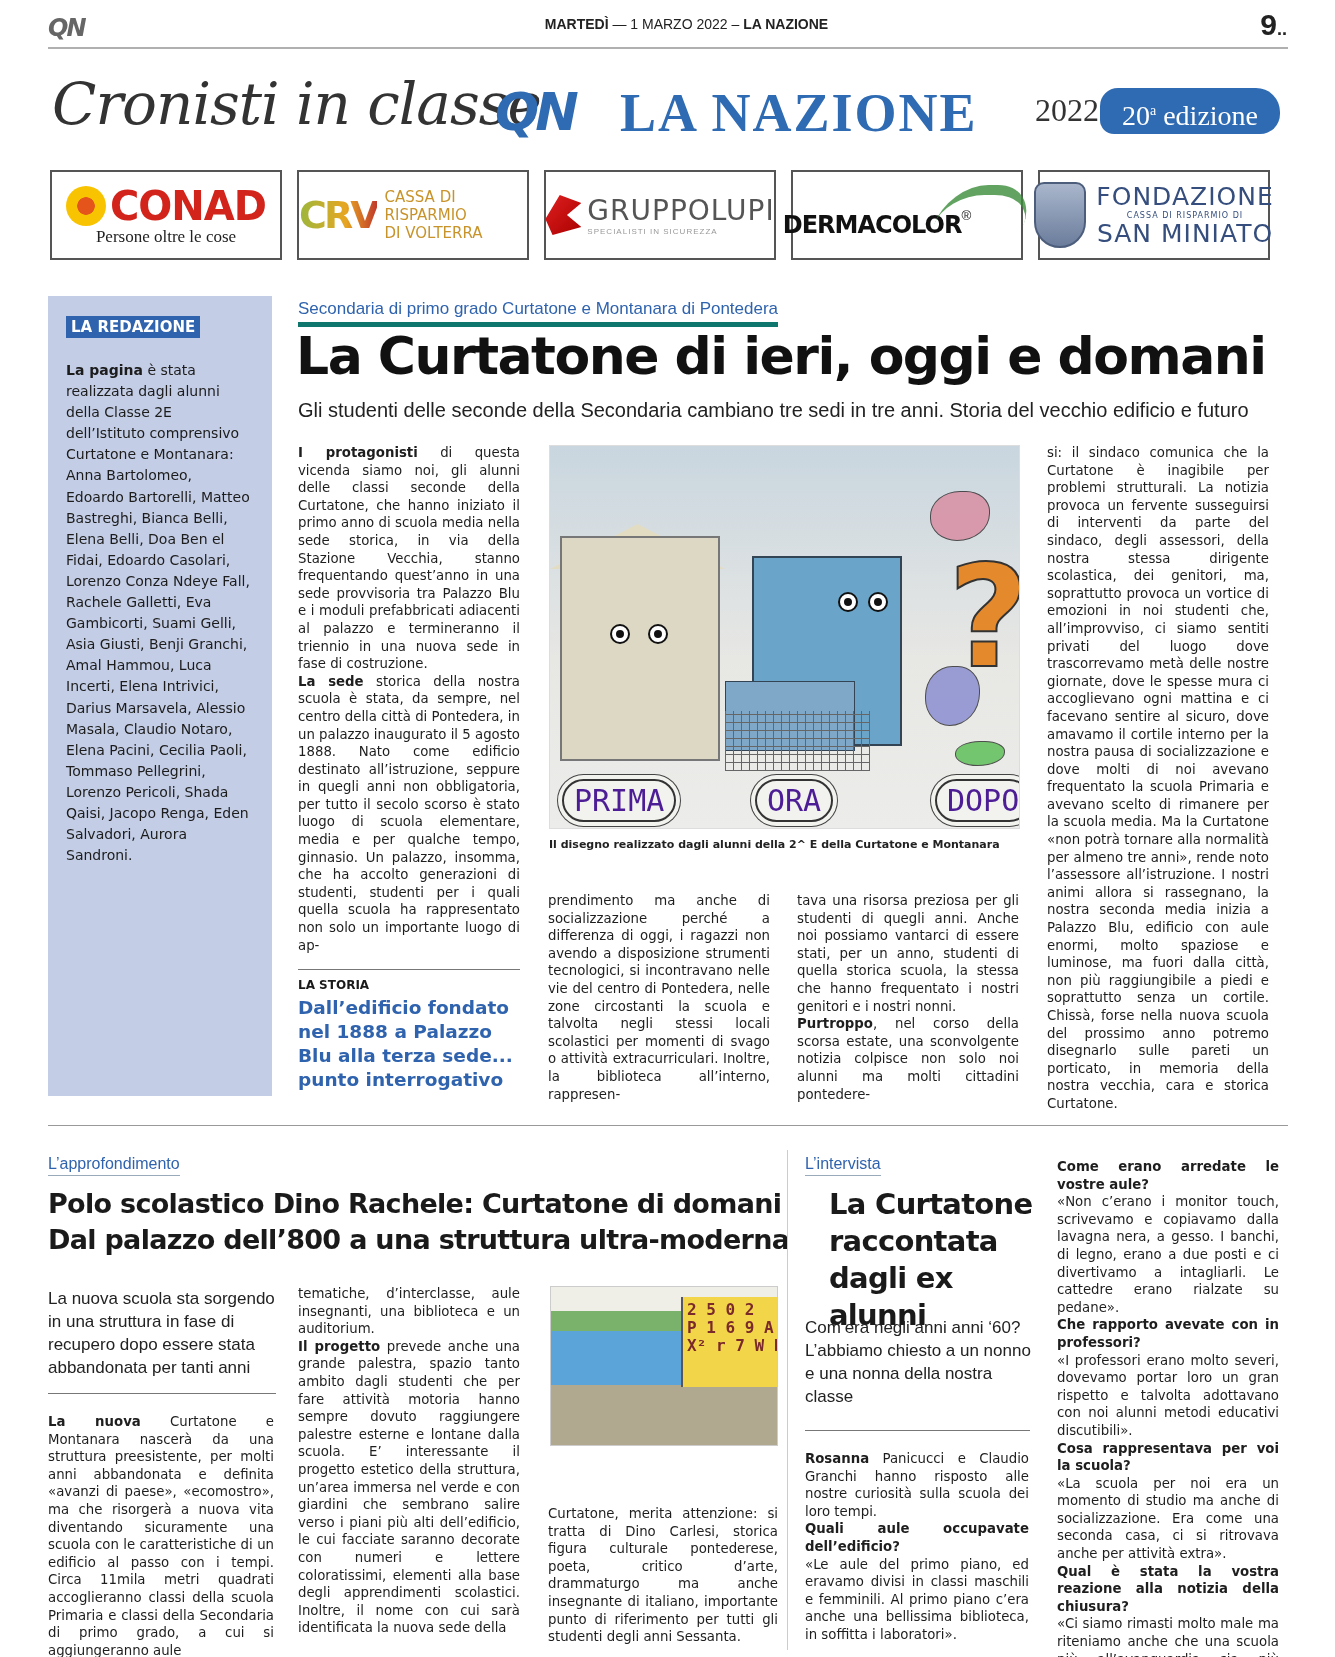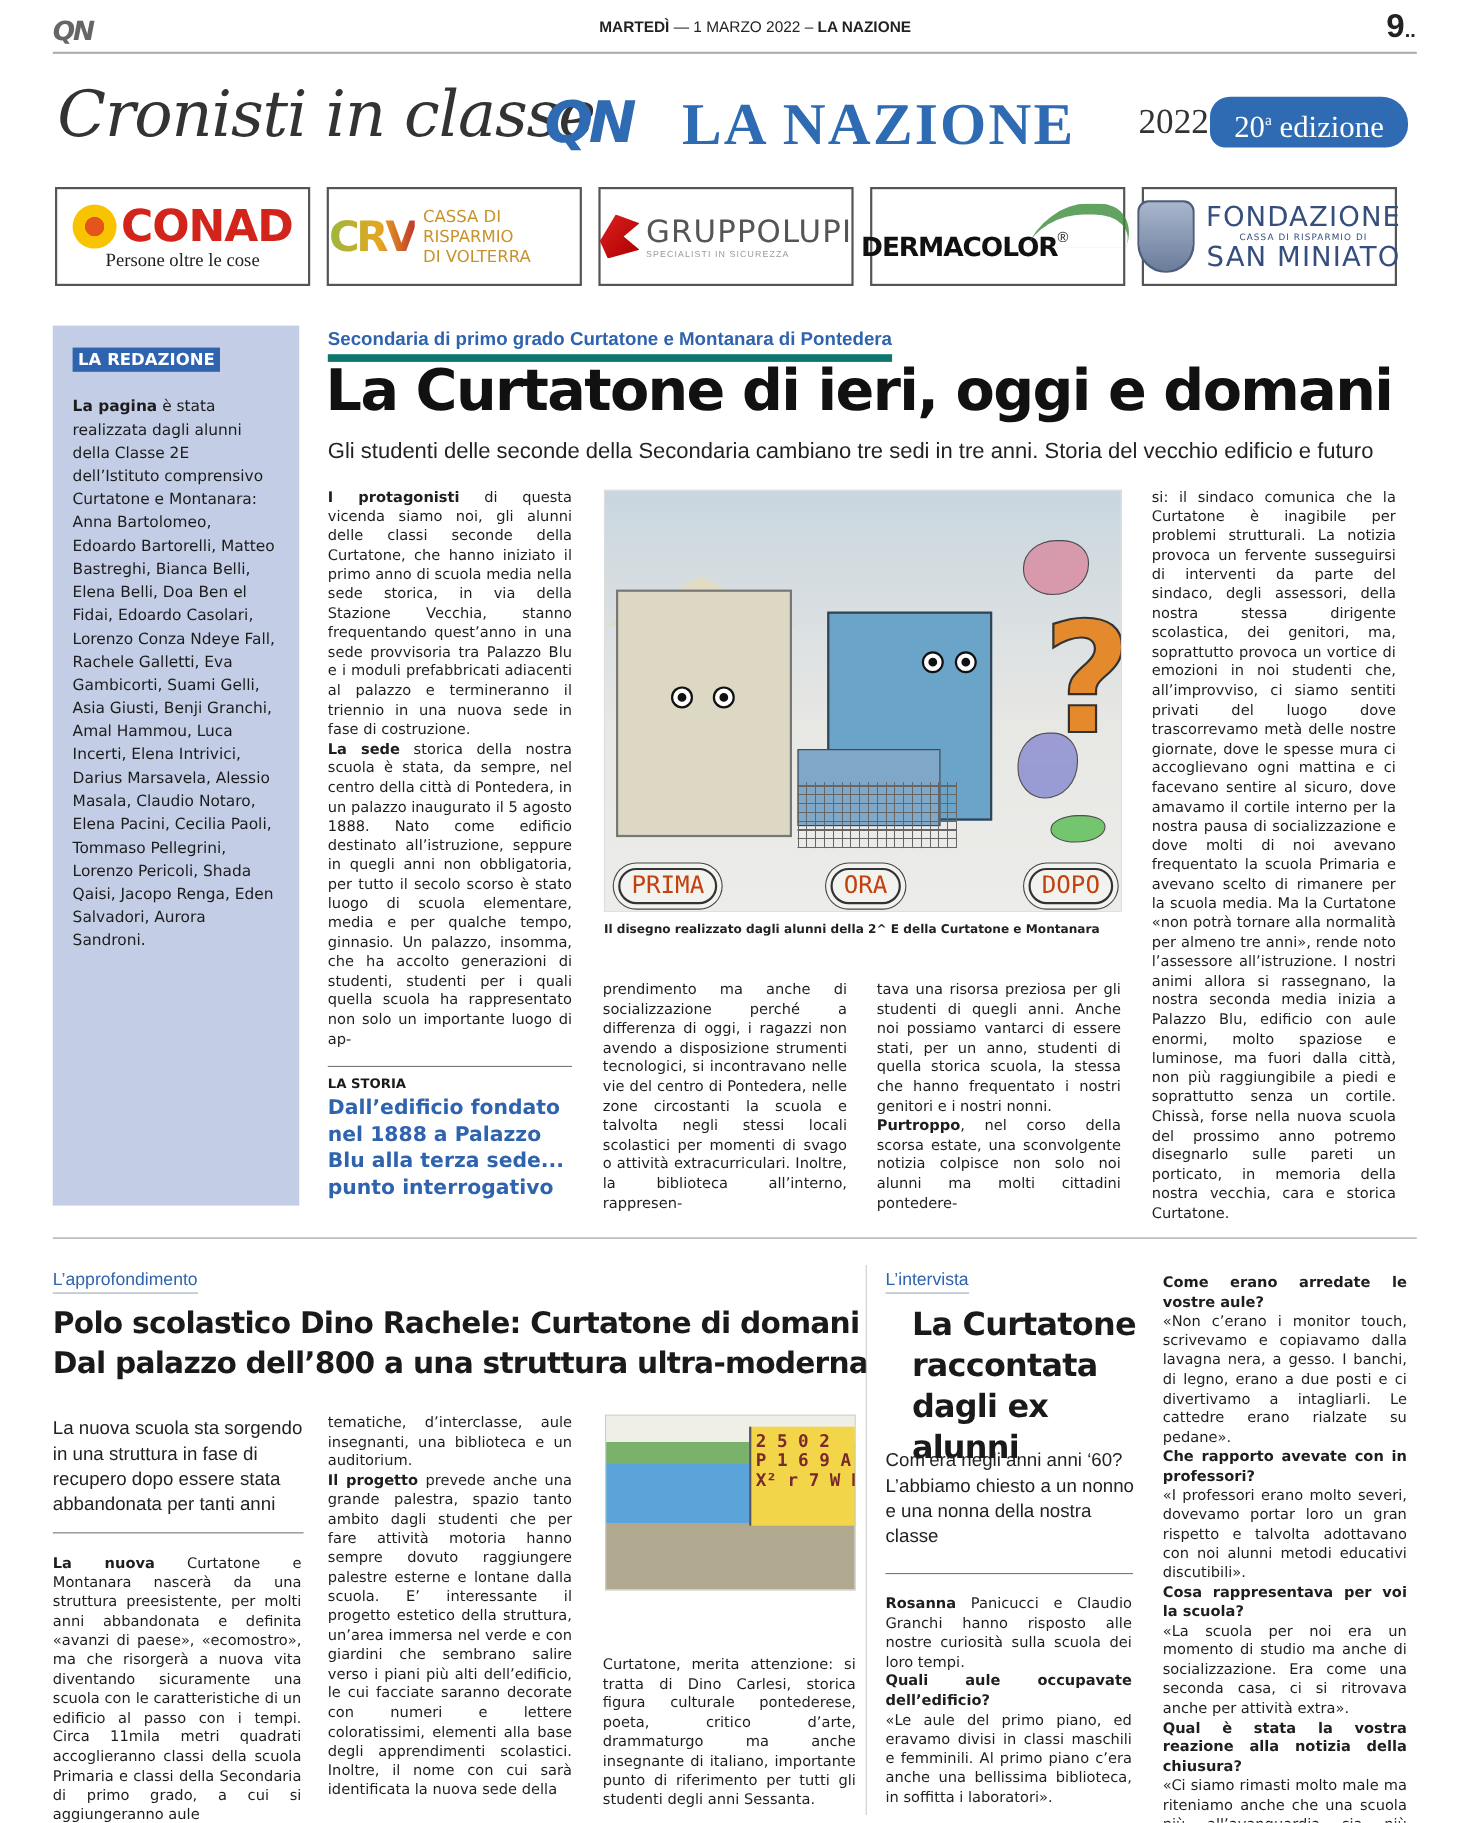--- a/index.html
+++ b/index.html
@@ -45,21 +45,21 @@
   .fond-small { font-size: 8px; letter-spacing: 1px; }
 
   
   #sidebar { left: 48px; top: 296px; width: 224px; height: 800px; background: #c3cde5; padding: 20px 18px; }
   .redaz-badge { display: inline-block; background: #2f63ae; color: #fff; font-weight: bold; font-size: 15px; padding: 2px 5px; font-family: "DejaVu Sans", sans-serif; }
   .redaz-title { font-family: "DejaVu Sans", sans-serif; font-weight: bold; font-size: 20px; line-height: 27px; margin-top: 10px; letter-spacing: -0.5px; }
   .redaz-body { font-family: "DejaVu Sans", sans-serif; font-size: 14px; line-height: 21.1px; margin-top: 22px; color: #1c1c1c; }
   .redaz-body b { font-weight: bold; }
 
   
-  #kicker { left: 298px; top: 299px; font-family: "Liberation Sans", sans-serif; font-size: 17px; color: #2f63ae; border-bottom: 7px solid #0f766e; padding-bottom: 3px; font-weight: bold; }
+  #kicker { left: 298px; top: 299px; font-family: "Liberation Sans", sans-serif; font-size: 17px; color: #2f63ae; border-bottom: 5px solid #0f766e; padding-bottom: 3px; font-weight: normal; }
   #headline { left: 296px; top: 326px; font-family: "DejaVu Sans", sans-serif; font-weight: bold; font-size: 52px; letter-spacing: -1.5px; color: #111; white-space: nowrap; }
   #subhead { left: 298px; top: 399px; font-family: "Liberation Sans", sans-serif; font-size: 20px; color: #222; white-space: nowrap; }
 
   .col { font-family: "DejaVu Sans", sans-serif; font-size: 13.3px; line-height: 17.6px; text-align: justify; hyphens: auto; color: #1e1e1e; }
   .col b { font-weight: bold; }
   #col1 { left: 298px; top: 444px; width: 222px; }
   #col3a { left: 548px; top: 892px; width: 222px; }
   #col3b { left: 797px; top: 892px; width: 222px; }
   #col4 { left: 1047px; top: 444px; width: 222px; }
 
@@ -69,21 +69,21 @@
 
   #drawing { left: 549px; top: 445px; width: 471px; height: 384px; background: linear-gradient(#c9d6df, #e7e7e4 55%, #ececea); overflow: hidden; border: 1px solid #ddd; }
   .bld-old { position: absolute; left: 10px; top: 90px; width: 160px; height: 225px; background: #ddd8c4; border: 2px solid #777; }
   .bld-old-roof { position: absolute; left: 0; top: 78px; width: 175px; height: 45px; background: #e2dcc2; clip-path: polygon(50% 0, 100% 100%, 0 100%); }
   .bld-new { position: absolute; left: 202px; top: 110px; width: 150px; height: 190px; background: #6aa5c9; border: 2px solid #345; }
   .bld-new-low { position: absolute; left: 175px; top: 235px; width: 130px; height: 70px; background: #7fa8c8; border: 1px solid #345; }
   .fence { position: absolute; left: 175px; top: 265px; width: 145px; height: 60px; background-image: repeating-linear-gradient(0deg, #666 0 1px, transparent 1px 8px), repeating-linear-gradient(90deg, #666 0 1px, transparent 1px 8px); }
   .eyes { position: absolute; width: 16px; height: 16px; border-radius: 50%; background: #111; border: 4px solid #fff; box-shadow: 0 0 0 2px #111; }
   .qmark { position: absolute; left: 398px; top: 90px; font-size: 140px; font-weight: bold; color: #e58a2c; font-family: "DejaVu Sans", sans-serif; -webkit-text-stroke: 2px #333; }
   .blob { position: absolute; border-radius: 50% 40% 55% 45%; border: 1px solid #333; opacity: .85; }
-  .draw-label { position: absolute; bottom: 6px; font-family: "DejaVu Sans Mono", monospace; font-size: 22px; color: #c2410c; border: 2px solid #333; border-radius: 30px; padding: 2px 10px; background: #f2f2ef; box-shadow: 0 0 0 4px #f2f2ef, 0 0 0 5px #444; }
+  .draw-label { position: absolute; bottom: 6px; font-family: "DejaVu Sans Mono", monospace; font-size: 30px; color: #4c1d95; border: 2px solid #333; border-radius: 30px; padding: 2px 10px; background: #f2f2ef; box-shadow: 0 0 0 4px #f2f2ef, 0 0 0 5px #444; }
   #drawing-caption { left: 549px; top: 838px; font-family: "DejaVu Sans", sans-serif; font-weight: bold; font-size: 11px; color: #222; }
 
   #mid-rule { left: 48px; top: 1125px; width: 1240px; height: 1px; background: #999; }
 
   
   #appro-kicker { left: 48px; top: 1155px; font-size: 16px; color: #2f63ae; border-bottom: 1px solid #9ab; padding-bottom: 2px; font-family: "Liberation Sans", sans-serif; }
   #appro-title { left: 48px; top: 1186px; font-family: "DejaVu Sans", sans-serif; font-weight: bold; font-size: 27px; line-height: 36px; letter-spacing: -0.7px; white-space: nowrap; }
   #appro-summary { left: 48px; top: 1287px; width: 230px; font-size: 17px; line-height: 23px; font-family: "Liberation Sans", sans-serif; color: #222; }
   #appro-rule { left: 48px; top: 1393px; width: 228px; height: 1px; background: #777; }
   #appro-col1 { left: 48px; top: 1413px; width: 226px; }

